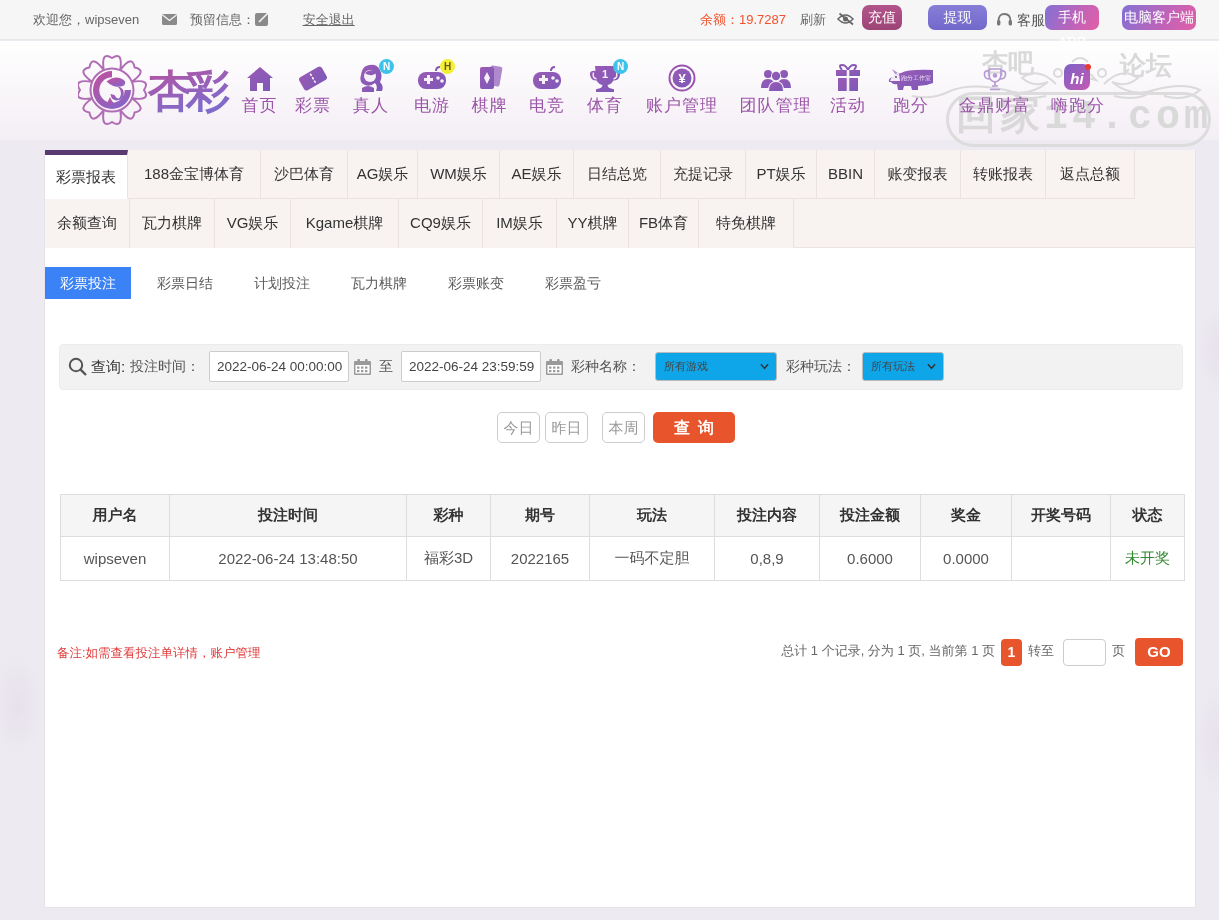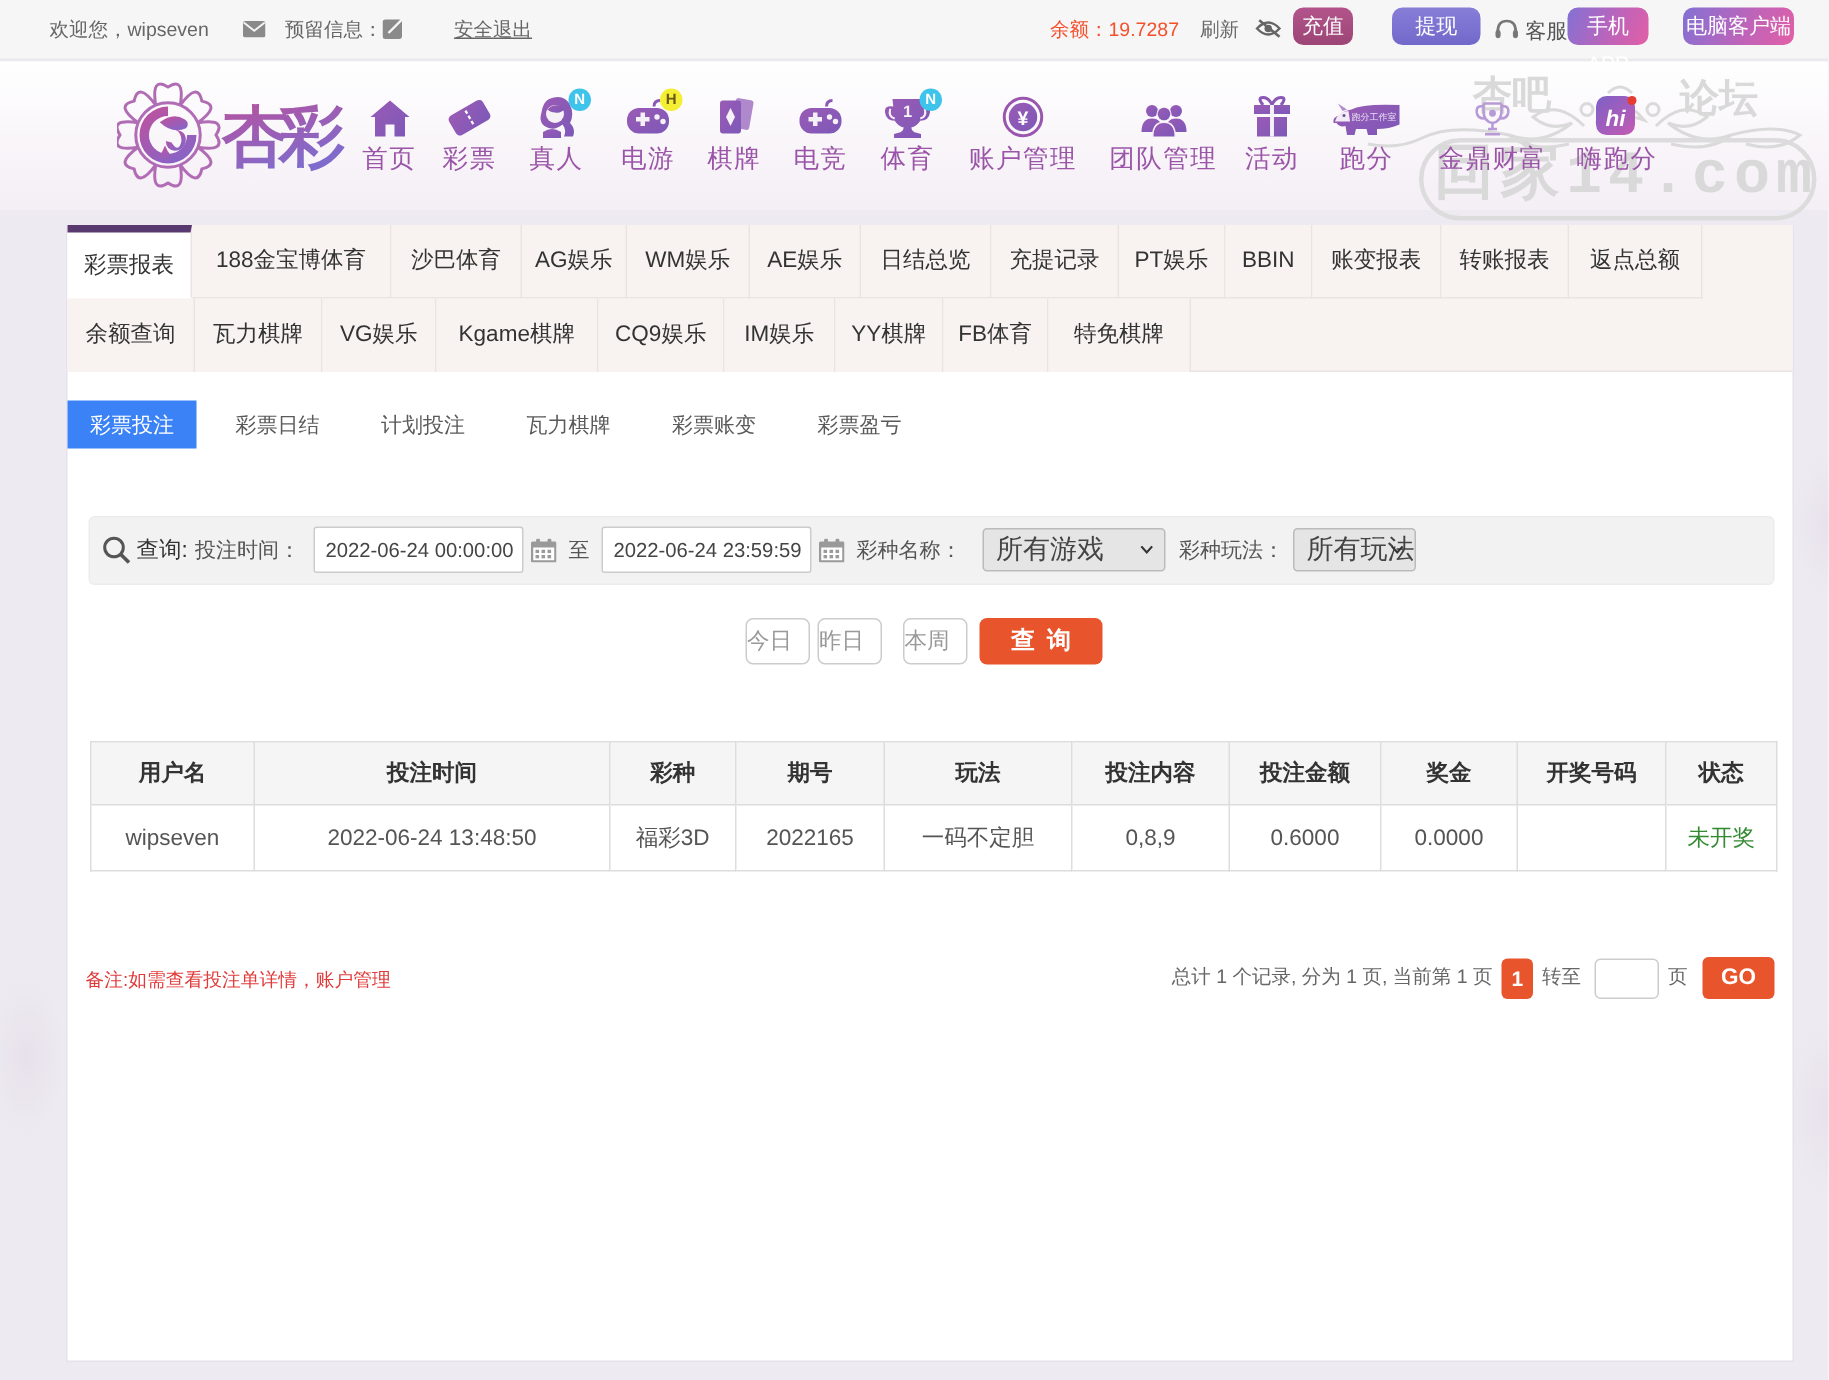--- a/index.html
+++ b/index.html
@@ -32,24 +32,24 @@
 .tab{display:inline-block;height:49px;line-height:48px;background:#f8f2f1;border-right:1px solid #eae3e2;border-bottom:1px solid #eae3e2;font-size:15px;color:#333;text-align:center;vertical-align:top}
 .tab.active{background:#fff;border-top:5px solid #593a70;line-height:43px;border-bottom:1px solid #fff}
 .trow2 .tab{border-bottom:none}
 .subtabs{position:absolute;left:0px;top:117px;white-space:nowrap;font-size:0}
 .stab{display:inline-block;width:86px;height:32px;line-height:32px;text-align:center;font-size:14px;color:#5a5a5a;margin-right:11px}
 .stab.active{background:#3b82f6;color:#fff}
 
 .search{position:absolute;left:0;top:201px;width:1152px;height:31px;font-size:14px;color:#555}
 .search .itm{position:absolute;top:0;line-height:31px}
 .inp{position:absolute;top:0;height:31px;border:1px solid #ccc;background:#fff;font-size:13.5px;color:#444;line-height:29px;padding-left:7px;border-radius:2px;white-space:nowrap;overflow:hidden}
-.sel{position:absolute;top:1px;height:29px;border:1px solid #bbb;background:#e5e5e5;font-size:18px;color:#444;line-height:27px;padding-left:8px;border-radius:3px;white-space:nowrap}
+.sel{position:absolute;top:1px;height:29px;border:1px solid #bbb;background:#0ea5e9;font-size:11px;color:#444;line-height:27px;padding-left:8px;border-radius:3px;white-space:nowrap}
 .sel .chev{position:absolute;right:7px;top:9px;width:9px;height:9px}
 
-.qbtn{position:absolute;top:262px;height:31px;line-height:29px;border:1px solid #ccc;border-radius:5px;background:#fff;color:#999;font-size:15px;text-align:left}
+.qbtn{position:absolute;top:262px;height:31px;line-height:29px;border:1px solid #ccc;border-radius:5px;background:#fff;color:#999;font-size:15px;text-align:center}
 .query{position:absolute;top:262px;left:608px;width:82px;height:31px;line-height:31px;background:#e8542c;border-radius:5px;color:#fff;font-size:16px;font-weight:bold;text-align:center;letter-spacing:8px;padding-left:8px}
 
 table.rep{position:absolute;left:15px;top:344px;border-collapse:collapse;table-layout:fixed}
 table.rep th,table.rep td{border:1px solid #ddd;text-align:center;font-weight:normal}
 table.rep th{height:42px;background:#f5f5f5;font-size:15px;color:#333;font-weight:bold}
 table.rep td{height:44px;font-size:15px;color:#555}
 table.rep tr.ft td{height:46px}
 .green{color:#338a33}
 
 .note{position:absolute;left:12px;top:495px;font-size:12.5px;color:#e03a3a}

